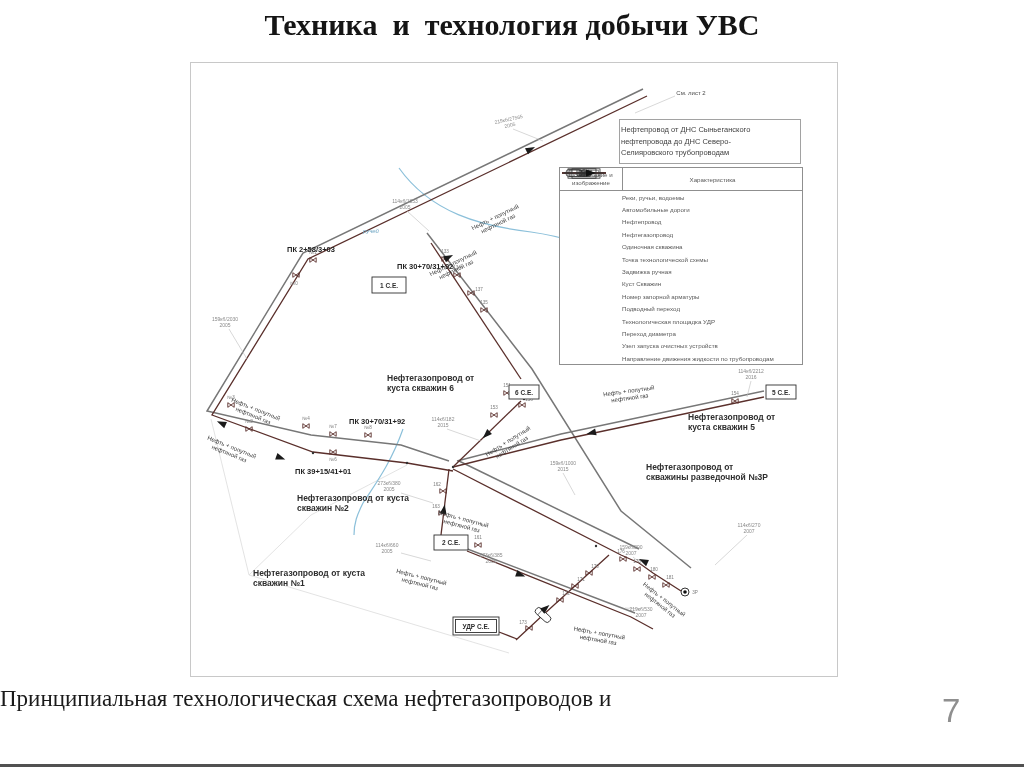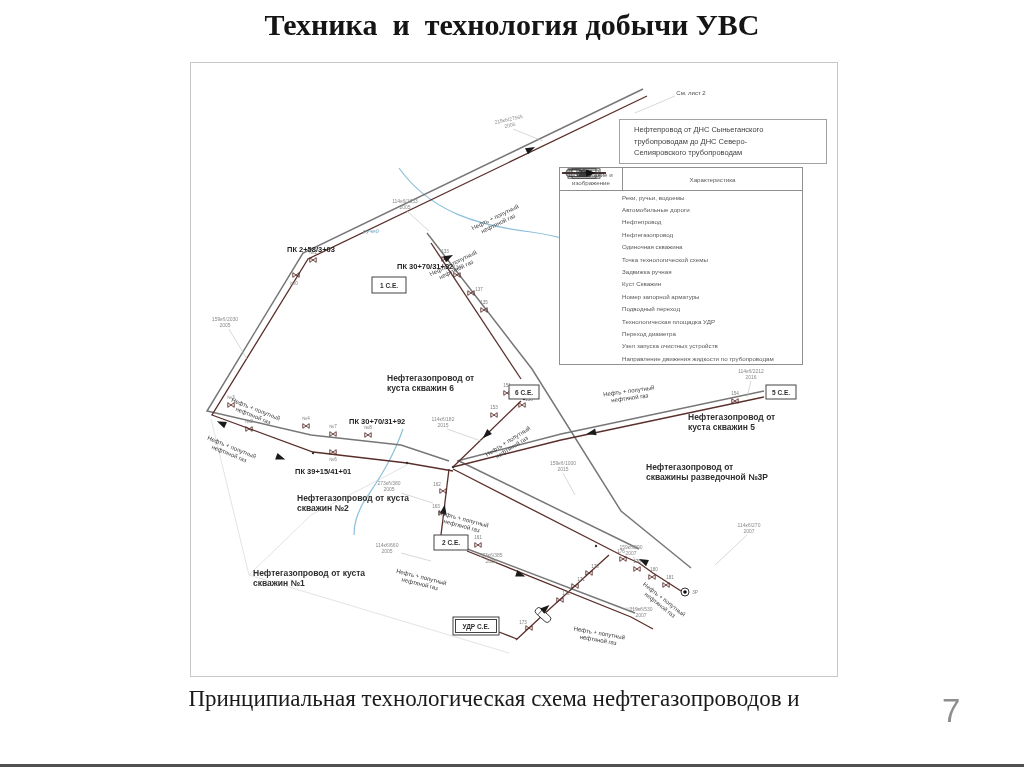--- a/index.html
+++ b/index.html
@@ -12,32 +12,32 @@
   .panel svg{position:absolute;left:0;top:0;}
   svg text{font-family:"Liberation Sans",sans-serif;}
   .t-pk{font-size:7.5px;font-weight:bold;fill:#222;}
   .t-area{font-size:8.5px;font-weight:bold;fill:#2e2e2e;}
   .t-spec{font-size:5px;fill:#8a8a8a;text-anchor:middle;}
   .t-flow{font-size:6px;fill:#3a3a3a;text-anchor:middle;}
   .t-node{font-size:6.5px;font-weight:bold;fill:#2e2e2e;text-anchor:middle;}
   .t-tiny{font-size:4.6px;fill:#7d7d7d;text-anchor:middle;}
   .t-stream{font-size:6px;font-style:italic;fill:#6fa7c4;}
   .note{position:absolute;left:428px;top:56px;width:178px;border:1px solid #a2a2a2;background:#fff;
-        padding:4px 14px;font-size:7.5px;line-height:1.55;color:#3f3f3f;}
+        padding:4px 1px;font-size:7.5px;line-height:1.55;color:#3f3f3f;}
   .legend{position:absolute;left:368px;top:104px;width:242px;background:#fff;border:1px solid #8f8f8f;
           color:#595959;}
   .lg-head{display:flex;border-bottom:1px solid #8f8f8f;height:22px;}
   .lg-head .c1{width:62px;border-right:1px solid #8f8f8f;display:flex;flex-direction:column;
                align-items:center;justify-content:center;font-size:6.2px;line-height:1.25;}
   .lg-head .c2{flex:1;display:flex;align-items:center;justify-content:center;font-size:6.2px;}
   .lg-row{display:flex;align-items:center;height:12.4px;}
   .lg-sym{width:62px;display:flex;align-items:center;justify-content:center;}
   .lg-lab{flex:1;font-size:6.2px;white-space:nowrap;}
-  .caption{position:absolute;top:683px;left:0;right:44px;text-align:center;
-           font-family:"Liberation Serif",serif;font-size:23px;line-height:1.35;color:#1a1a1a;padding-left:8px;}
+  .caption{position:absolute;top:683px;left:0;right:44px;
+           font-family:"Liberation Serif",serif;font-size:23px;line-height:1.35;color:#1a1a1a;}
   .page-number{position:absolute;left:942px;top:692px;font-size:33px;color:#8f8f8f;
                font-family:"Liberation Sans",sans-serif;}
   .bottom-bar{position:absolute;left:0;right:0;bottom:0;height:3px;background:#515151;}
 </style>
 </head>
 <body>
 
 <div class="slide">
 
   <div class="title">Техника  и  технология добычи УВС</div>
@@ -293,21 +293,21 @@
         </g>
         <g transform="translate(408,572) rotate(10)">
           <text class="t-flow" y="0">Нефть + попутный</text>
           <text class="t-flow" y="7">нефтяной газ</text>
         </g>
       </g>
     </svg>
 
     <div class="note">
       <div>Нефтепровод от ДНС Сыньеганского</div>
-      <div>трубопроводам до ДНС Северо-</div>
+      <div>нефтепровода до ДНС Северо-</div>
       <div>Селияровского трубопроводам</div>
     </div>
 
     <div class="legend">
       <div class="lg-head">
         <div class="c1">
           <span>Обозначение и</span>
           <span>изображение</span>
         </div>
         <div class="c2">Характеристика</div>

